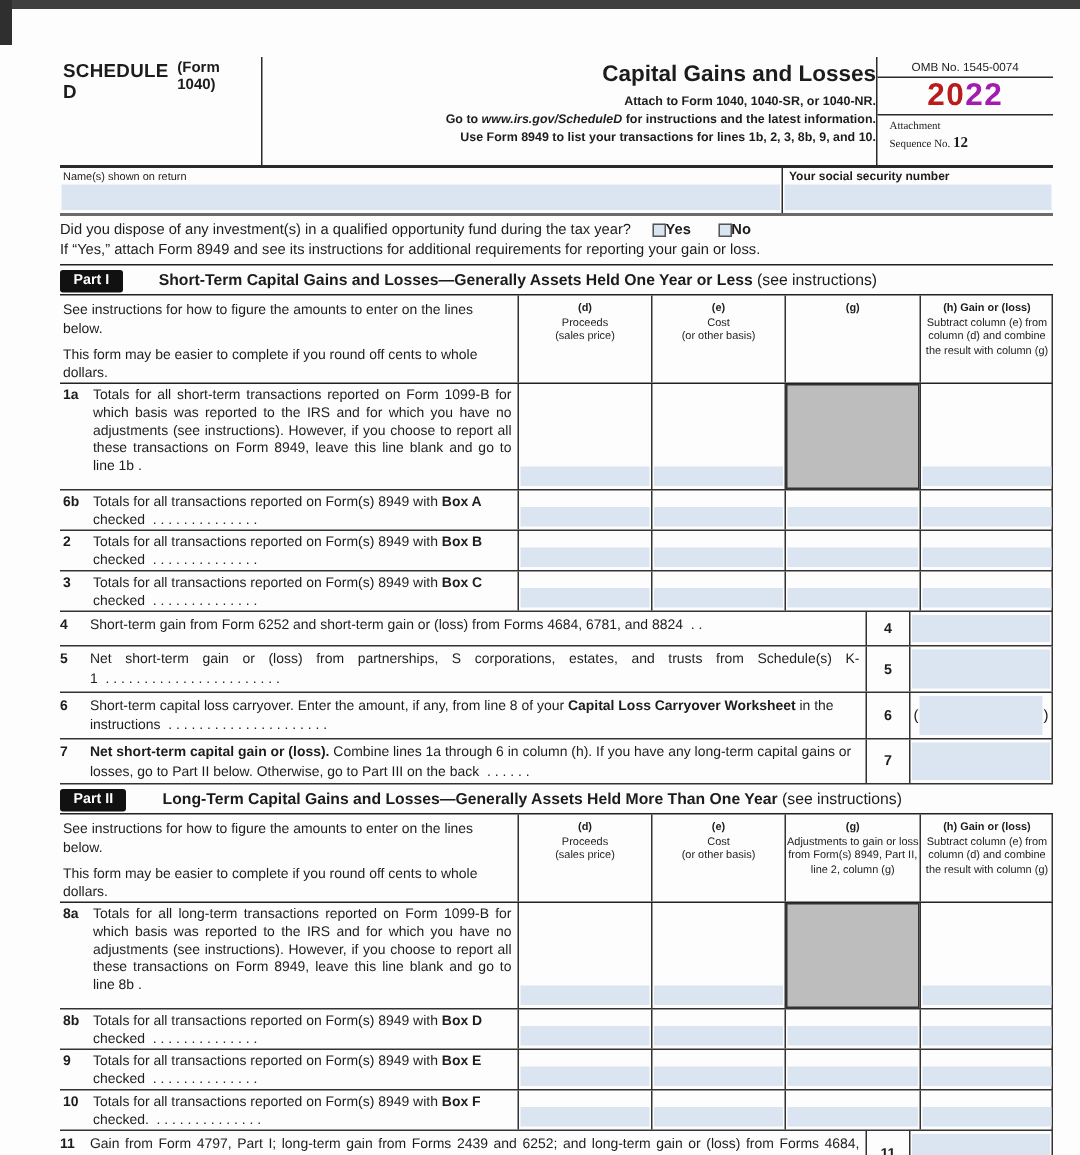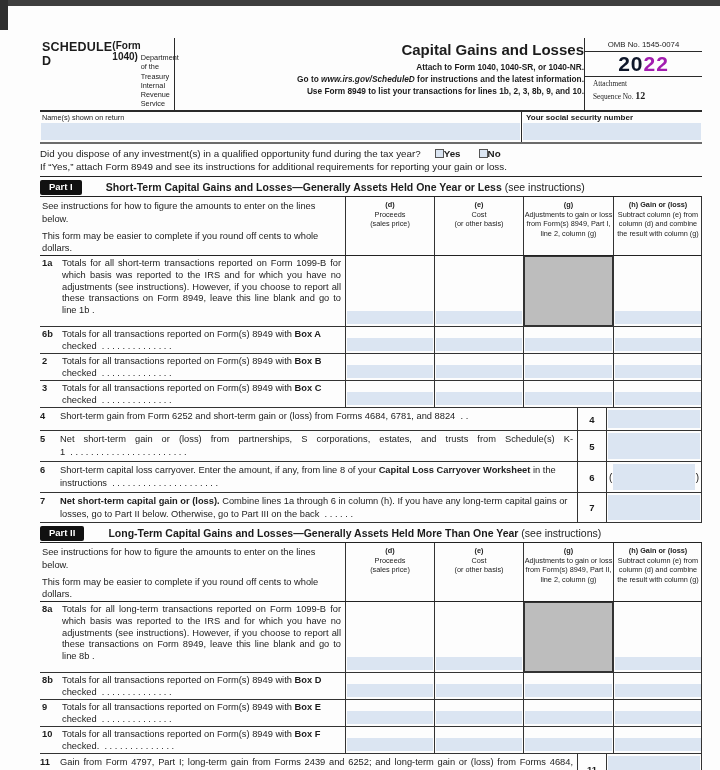--- a/index.html
+++ b/index.html
@@ -16,21 +16,21 @@
   .sch-d { font-size:12.5px; font-weight:bold; letter-spacing:.2px; }
   .f1040 { font-size:10px; font-weight:bold; }
   .dept { margin-top:auto; font-size:7.3px; color:#222; line-height:1.25; padding-bottom:2px; }
   .hdr-mid { flex:1; text-align:right; padding-top:3px; }
   .form-title { font-size:15px; font-weight:bold; }
   .sub { font-size:8.3px; font-weight:bold; line-height:1.45; margin-top:3px; }
   .sub .url { font-style:italic; }
   .hdr-right { width:118px; border-left:1.5px solid #2a2a2a; text-align:center; display:flex; flex-direction:column; }
   .omb { font-size:7.8px; padding:2px 0 2px 0; border-bottom:1.5px solid #2a2a2a; }
   .year { font-size:21px; line-height:1.05; padding:1px 0 1px 0; border-bottom:1.5px solid #2a2a2a; letter-spacing:1px; }
-  .yr-light { color:#0f172a; font-weight:bold; }
+  .yr-light { color:#b91c1c; font-weight:bold; }
   .yr-bold { color:#a21caf; font-weight:bold; }
   .att { font-size:7.3px; text-align:left; padding:2px 0 0 8px; line-height:1.3;font-family:Liberation Serif, serif; }
   .seq-no { font-size:10px; font-weight:bold; }
 
   
   .name-row { display:flex; height:32px; border-bottom:2px solid #6b6b6b; }
   .name-cell { flex:1; border-right:1.5px solid #2a2a2a; display:flex; flex-direction:column; }
   .ssn-cell { width:180px; display:flex; flex-direction:column; }
   .mini-label { font-size:7.3px; padding:1px 0 1px 2px; }
   .ssn-label { font-size:8px; font-weight:bold; padding:1px 0 1px 4px; }
@@ -86,24 +86,20 @@
 <div class="page">
   <div class="topbar"></div>
   <div class="topnotch"></div>
 
   <div class="content">
 
     <div class="hdr">
       <div class="hdr-left">
         <div class="sch-d">SCHEDULE D</div>
         <div class="f1040">(Form 1040)</div>
-        <div class="dept">
-          <div>Department of the Treasury</div>
-          <div>Internal Revenue Service</div>
-        </div>
       </div>
       <div class="hdr-mid">
         <div class="form-title">Capital Gains and Losses</div>
         <div class="sub">
           <div>Attach to Form 1040, 1040-SR, or 1040-NR.</div>
           <div><span>Go to </span><span class="url">www.irs.gov/ScheduleD</span><span> for instructions and the latest information.</span></div>
           <div>Use Form 8949 to list your transactions for lines 1b, 2, 3, 8b, 9, and 10.</div>
         </div>
       </div>
       <div class="hdr-right">
@@ -143,21 +139,21 @@
       <span class="part-title"><b>Short-Term Capital Gains and Losses—Generally Assets Held One Year or Less</b> <span>(see instructions)</span></span>
     </div>
 
     <div class="grid thead edge-r">
       <div class="instr">
         <p>See instructions for how to figure the amounts to enter on the lines below.</p>
         <p>This form may be easier to complete if you round off cents to whole dollars.</p>
       </div>
       <div class="cap"><span class="tag">(d)</span><br><span>Proceeds</span><br><span>(sales price)</span></div>
       <div class="cap"><span class="tag">(e)</span><br><span>Cost</span><br><span>(or other basis)</span></div>
-      <div class="cap"><span class="tag">(g)</span><br><span>Adjustments to gain or loss from Form(s) 8949, Part I, line 2, column (g)</span></div>
+      <div class="cap"><span class="tag">(g)</span><br></div>
       <div class="cap"><span class="tag">(h) Gain or (loss)</span><br><span>Subtract column (e) from column (d) and combine the result with column (g)</span></div>
     </div>
 
     <div class="grid row r1a edge-r">
       <div class="desc">
           <span class="lnum">1a</span>
           <span class="jt"><span>Totals for all short-term transactions reported on Form 1099-B for which basis was reported to the IRS and for which you have no adjustments (see instructions). However, if you choose to report all these transactions on Form 8949, leave this line blank and go to line 1b</span> <span class="dots">.</span></span>
         </div>
       <div class="amt">
           <div class="strip"></div>

